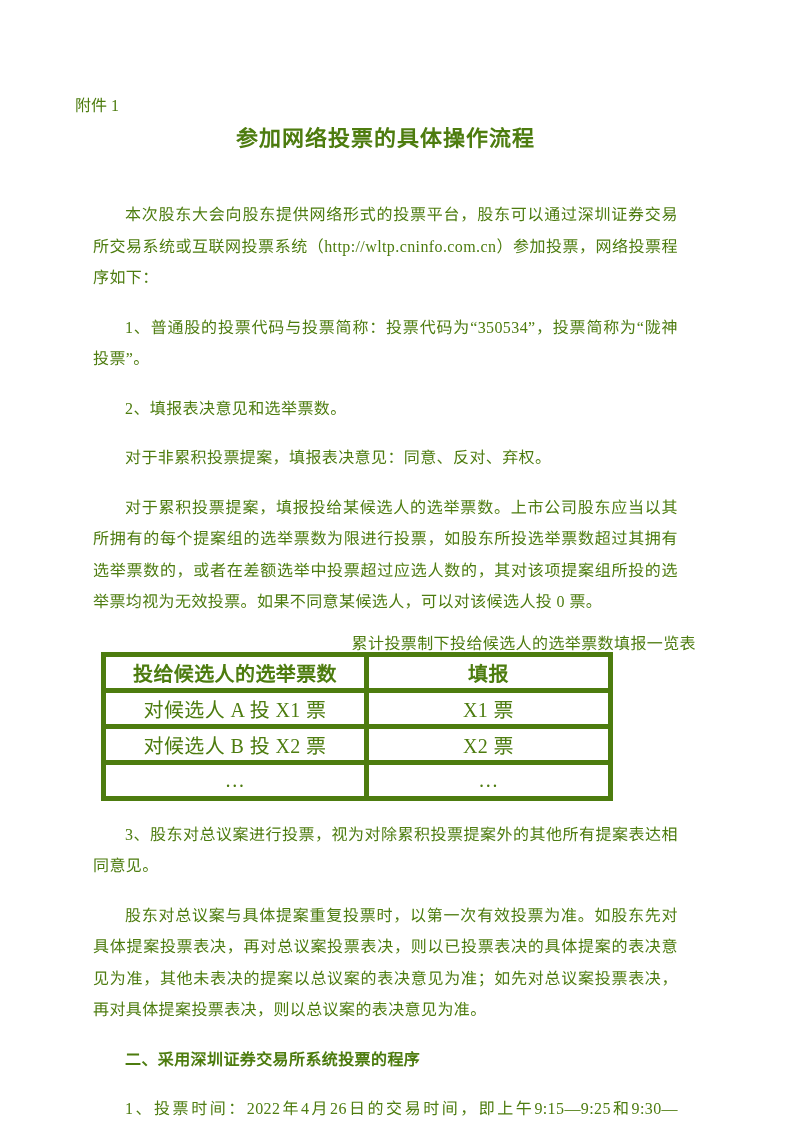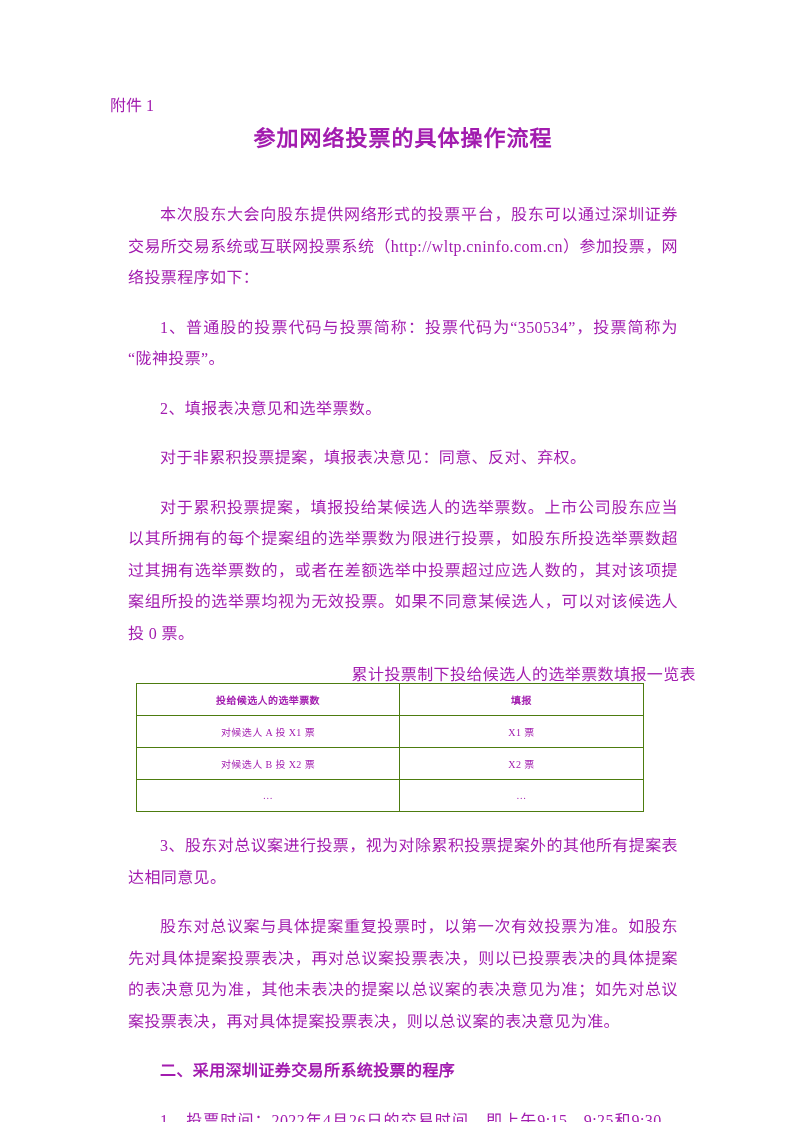--- a/index.html
+++ b/index.html
@@ -7,24 +7,24 @@
     padding: 0;
     background: #ffffff;
   }
   .page {
     position: relative;
     width: 793px;
     height: 1122px;
     margin: 0;
     background: #ffffff;
     box-sizing: border-box;
-    padding: 96px 97px 0 110px;
+    padding: 96px 97px 0 75px;
     overflow: hidden;
     font-family: "Liberation Serif", "DejaVu Serif", serif;
-    color: #a21caf;
+    color: #4d7c0f;
   }
   .attachment {
     font-size: 16px;
     line-height: 19px;
   }
   .doc-title {
     margin: 10px 0 0 0;
     font-size: 22px;
     line-height: 28px;
     font-weight: 700;
@@ -52,26 +52,26 @@
     letter-spacing: 0.4px;
   }
   table.vote-table {
     border-collapse: collapse;
     table-layout: fixed;
     width: 507px;
     margin-left: 26px;
   }
   table.vote-table th,
   table.vote-table td {
-    border: 1px solid #4d7c0f;
+    border: 5px solid #4d7c0f;
     height: 31px;
     padding: 0 4px;
     text-align: center;
     vertical-align: middle;
-    font-size: 10px;
+    font-size: 20px;
     letter-spacing: 0.4px;
     overflow: hidden;
     white-space: nowrap;
   }
   table.vote-table th {
     font-weight: 700;
   }
   .after-table {
     margin-top: 18px;
   }

